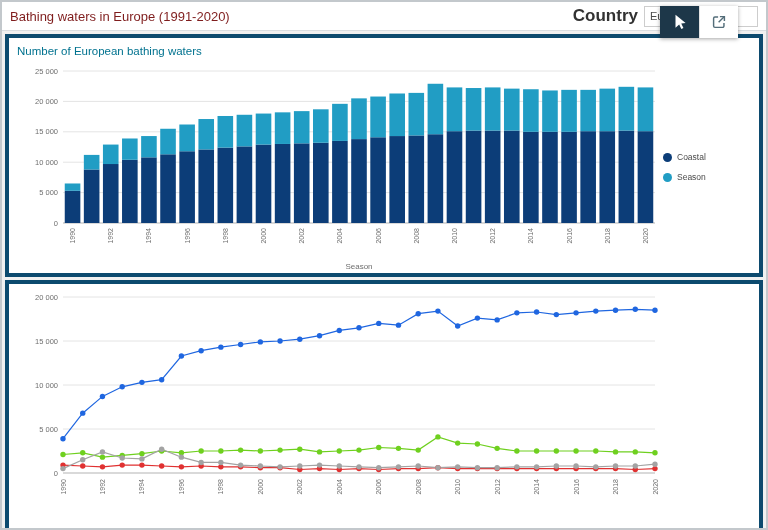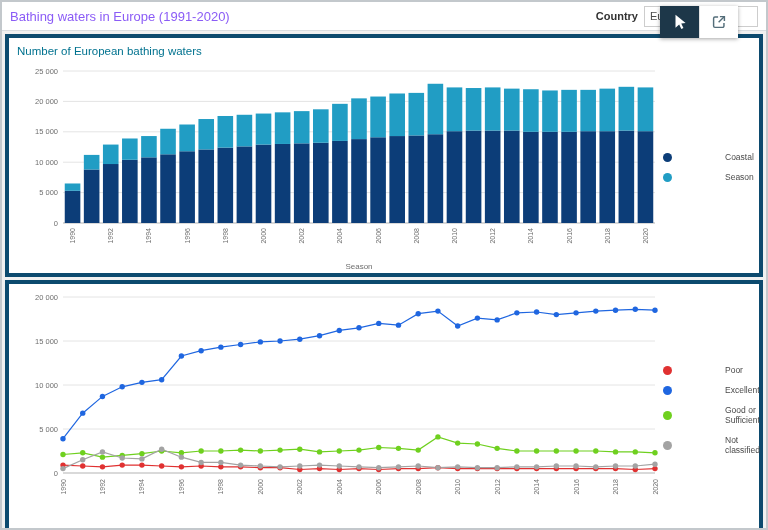--- a/index.html
+++ b/index.html
@@ -7,23 +7,23 @@
   body { font-family: "Liberation Sans", sans-serif; }
   .page {
     position: relative; width: 768px; height: 530px; overflow: hidden;
     background: #f0f0f0; border: 2px solid #c3c8cc;
   }
   .topbar {
     height: 29px; background: #ffffff; border-bottom: 1px solid #d9dde0;
     display: flex; align-items: center; justify-content: space-between;
     padding: 0 8px; position: relative; z-index: 1;
   }
-  .page-title { color: #8b5cf6; font-size: 13px; }
+  .page-title { color: #7f1d1d; font-size: 13px; }
   .country-control { display: flex; align-items: center; gap: 6px; }
-  .country-label { font-size: 11px; font-weight: bold; color: #323232; }
+  .country-label { font-size: 17px; font-weight: bold; color: #323232; }
   .country-select {
     width: 114px; height: 21px; border: 1px solid #cdcdcd; background: #fff;
     font-size: 11px; color: #4c4c4c; display: flex; align-items: center;
     padding-left: 5px; overflow: hidden; white-space: nowrap; cursor: pointer;
   }
   .float-toolbar {
     position: absolute; top: 4px; left: 658px; z-index: 5;
     display: flex; background: #ffffff; box-shadow: 0 1px 4px rgba(0,0,0,.35);
   }
   .tool-btn {
@@ -35,21 +35,21 @@
   .panel {
     position: relative; margin: 3px; background: #ffffff;
     border: 4px solid #0c4a6e; padding: 5px 6px 0 6px;
   }
   .panel-title { color: #00728f; font-size: 11.5px; padding: 2px 2px 4px 2px; }
   .chart-row { display: flex; align-items: center; }
   .chart-svg { flex: none; display: block; }
   .legend { width: 100px; display: flex; flex-direction: column; justify-content: center; }
   .legend-item { display: flex; align-items: center; gap: 5px; margin: 5px 0; cursor: pointer; }
   .legend-dot { width: 9px; height: 9px; border-radius: 50%; flex: none; }
-  .legend-label { font-size: 8.5px; color: #4a4a4a; margin-left: 48px; }
+  .legend-label { font-size: 8.5px; color: #4a4a4a; }
 </style>
 </head>
 <body>
 
 <div class="page">
 
   <header class="topbar">
     <div class="page-title">Bathing waters in Europe (1991-2020)</div>
     <div class="country-control">
       <span class="country-label">Country</span>
@@ -334,34 +334,16 @@
           <text transform="translate(326.76666666666665,190) rotate(-90)" text-anchor="end" font-size="7" fill="#6e6e6e" font-family="Liberation Sans, sans-serif">2004</text>
           <text transform="translate(366.23333333333335,190) rotate(-90)" text-anchor="end" font-size="7" fill="#6e6e6e" font-family="Liberation Sans, sans-serif">2006</text>
           <text transform="translate(405.70000000000005,190) rotate(-90)" text-anchor="end" font-size="7" fill="#6e6e6e" font-family="Liberation Sans, sans-serif">2008</text>
           <text transform="translate(445.1666666666667,190) rotate(-90)" text-anchor="end" font-size="7" fill="#6e6e6e" font-family="Liberation Sans, sans-serif">2010</text>
           <text transform="translate(484.6333333333333,190) rotate(-90)" text-anchor="end" font-size="7" fill="#6e6e6e" font-family="Liberation Sans, sans-serif">2012</text>
           <text transform="translate(524.1,190) rotate(-90)" text-anchor="end" font-size="7" fill="#6e6e6e" font-family="Liberation Sans, sans-serif">2014</text>
           <text transform="translate(563.5666666666667,190) rotate(-90)" text-anchor="end" font-size="7" fill="#6e6e6e" font-family="Liberation Sans, sans-serif">2016</text>
           <text transform="translate(603.0333333333333,190) rotate(-90)" text-anchor="end" font-size="7" fill="#6e6e6e" font-family="Liberation Sans, sans-serif">2018</text>
           <text transform="translate(642.5,190) rotate(-90)" text-anchor="end" font-size="7" fill="#6e6e6e" font-family="Liberation Sans, sans-serif">2020</text>
         </svg>
-      <div id="lineLegend" class="legend">
-          <div class="legend-item">
-            <span class="legend-dot" style="background: rgb(224, 49, 49);"></span>
-            <span class="legend-label">Poor</span>
-          </div>
-          <div class="legend-item">
-            <span class="legend-dot" style="background: rgb(31, 102, 224);"></span>
-            <span class="legend-label">Excellent</span>
-          </div>
-          <div class="legend-item">
-            <span class="legend-dot" style="background: rgb(111, 208, 31);"></span>
-            <span class="legend-label">Good or Sufficient</span>
-          </div>
-          <div class="legend-item">
-            <span class="legend-dot" style="background: rgb(163, 163, 163);"></span>
-            <span class="legend-label">Not classified</span>
-          </div>
-        </div>
     </div>
   </section>
 
 </div>
 
 </body></html>

